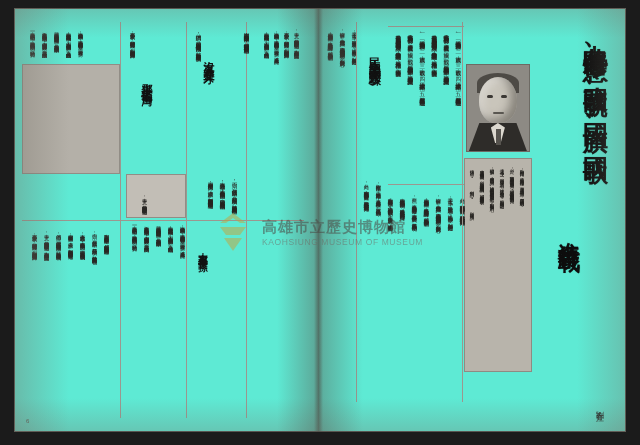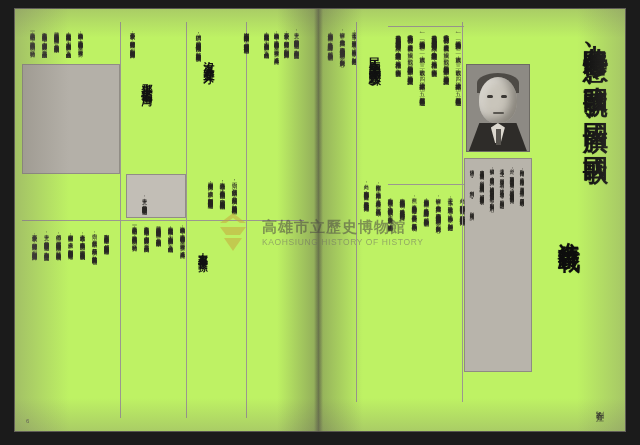--- a/index.html
+++ b/index.html
@@ -8,21 +8,21 @@
     background:#141414;
     font-family:"DejaVu Sans","Liberation Sans",sans-serif;
   }
   #page{
     position:relative;width:640px;height:445px;
     background:#1b1b1b;
   }
   
   .spread{
     position:absolute;left:14px;top:8px;width:612px;height:424px;
-    background:#bef264;
+    background:#5eead4;
     box-shadow:0 0 0 1px #4a4a46 inset;
     overflow:hidden;
   }
   
   .spread:before{
     content:"";position:absolute;inset:0;
     background:
       linear-gradient(90deg, rgba(120,115,105,.40) 0%, rgba(255,255,255,0) 9%,
                              rgba(255,255,255,0) 43%, rgba(90,86,78,.45) 49.5%,
                              rgba(255,255,255,0) 57%, rgba(255,255,255,0) 92%,
@@ -280,18 +280,18 @@
     <div class="watermark">
       <div class="wm-mark">
         <svg viewBox="0 0 46 46" width="46" height="46" aria-hidden="true">
           <path d="M23 4 L36 14 L30 14 L23 9 L16 14 L10 14 Z" fill="#c8a23a" opacity=".9"></path>
           <path d="M10 18 L36 18 L30 26 L16 26 Z" fill="#c8a23a" opacity=".9"></path>
           <path d="M14 29 L32 29 L23 42 Z" fill="#c8a23a" opacity=".9"></path>
         </svg>
       </div>
       <div class="wm-text">
         <div class="wm-cn">高雄市立歷史博物館</div>
-        <div class="wm-en">KAOHSIUNG HISTORY OF HISTORY</div>
+        <div class="wm-en">KAOHSIUNG MUSEUM OF MUSEUM</div>
       </div>
     </div>
 
   </div>
 </div>
 
 </body></html>

